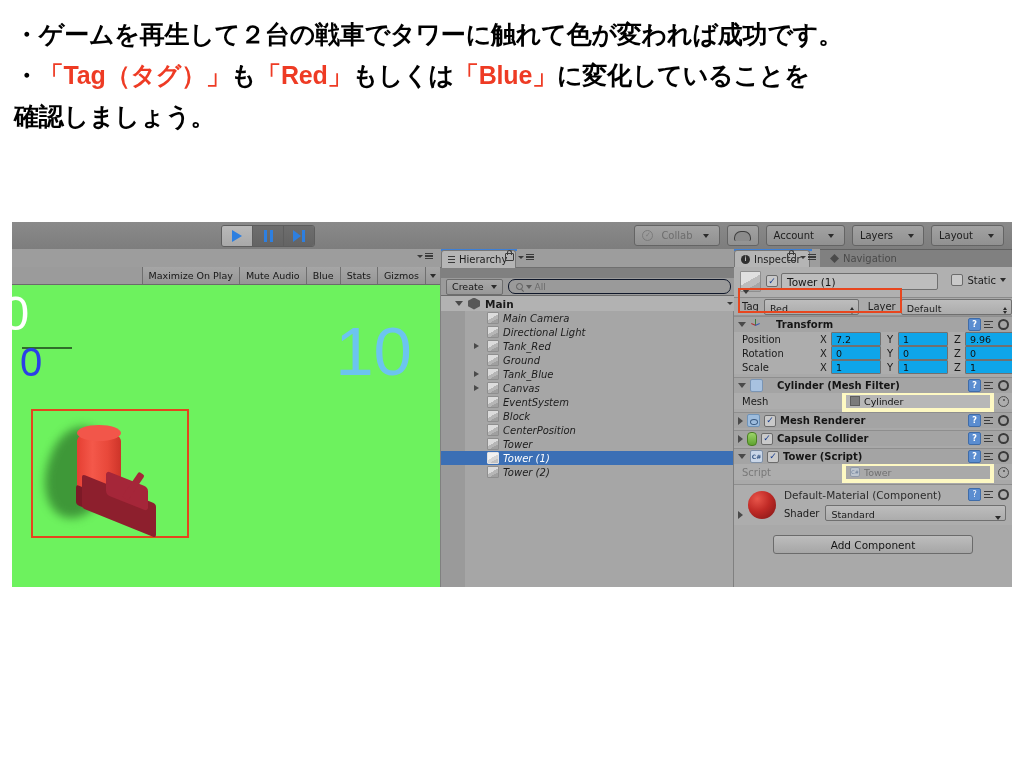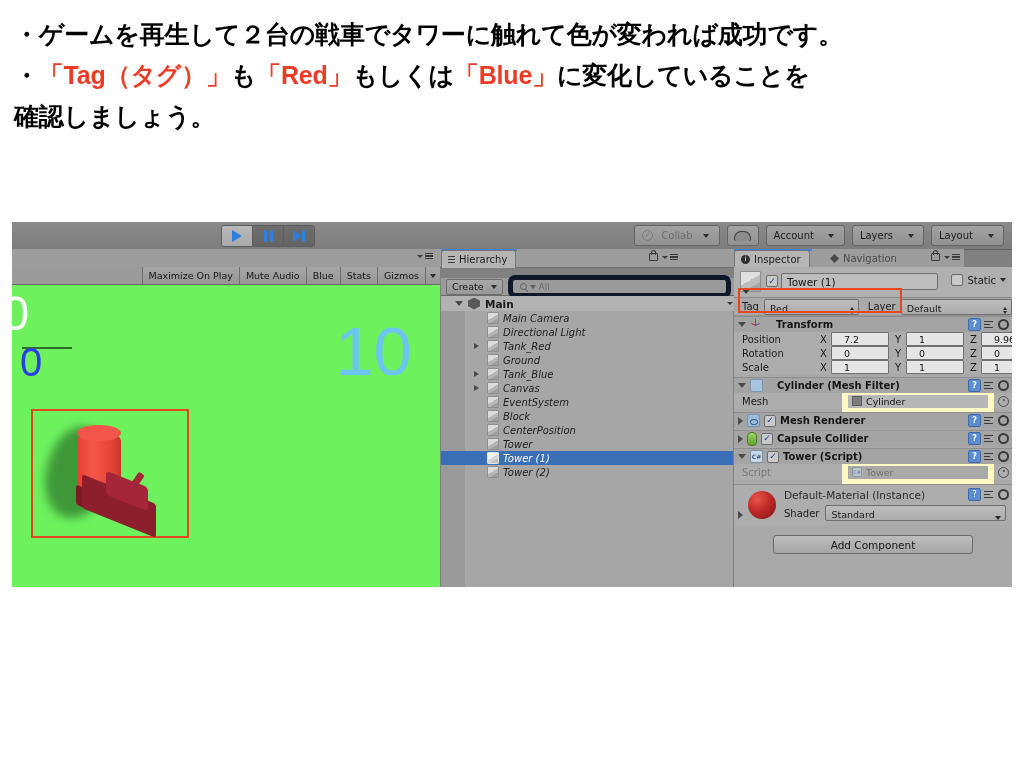--- a/index.html
+++ b/index.html
@@ -119,21 +119,21 @@
     width: 9px; height: 9px; border-radius: 50%;
     border: 1.3px solid #7b7b7b;
     display: flex; align-items: center; justify-content: center;
     font-size: 7px; color: #7b7b7b; line-height: 1;
   }
 
   
   .tabstrip {
     position: absolute;
     left: 0; top: 27px;
-    width: 952px; height: 18px;
+    width: 808px; height: 18px;
     background: #9d9d9d;
     border-bottom: 1px solid #6f6f6f;
   }
   .tab {
     position: absolute;
     top: 1px; height: 17px;
     background: #b5b5b5;
     border: 1px solid #777; border-bottom: none;
     border-radius: 3px 3px 0 0;
     display: flex; align-items: center; gap: 4px;
@@ -261,21 +261,21 @@
     background:#9b9b9b; display:flex; align-items:center; gap:5px; padding-left:5px;
     border-bottom:1px solid #6b6b6b;
   }
   .create-btn {
     height:14px; background:linear-gradient(#a8a8a8,#989898);
     border:1px solid #6e6e6e; border-radius:2px;
     display:flex;align-items:center;gap:7px;padding:0 5px;font-size:9.5px;color:#161616;
   }
   .search-pill {
     flex:1; height:13px; margin-right:7px;
-    background:#9a9a9a; border:5px solid #0f172a; border-radius:7px;
+    background:#9a9a9a; border:1px solid #0f172a; border-radius:7px;
     display:flex; align-items:center; gap:3px; padding:0 7px;
     font-size:9px; color:#6b6b6b;
   }
   .mag {
     width:5px;height:5px;border:1.2px solid #5e5e5e;border-radius:50%;
     position:relative;
   }
   .mag:after{content:"";position:absolute;right:-2px;bottom:-2px;width:3px;height:1.2px;background:#5e5e5e;transform:rotate(45deg);}
   .scene-row {
     position:absolute; left:0; top:18px; width:292px; height:15px;
@@ -386,27 +386,27 @@
 
   .comp-body { background:#adadad; }
   .prop-row {
     height:14px;display:flex;align-items:center;
     font-size:10px;color:#1a1a1a;padding-left:8px;gap:0;
   }
   .prop-label{width:78px;flex:none;}
   .xyz { display:flex; align-items:center; flex:1; gap:0; }
   .axis { width:11px; flex:none; font-size:10px; }
   .vfield {
-    height:12px; background:#e5e5e5; border:1px solid #707070; border-radius:1px;
-    display:flex;align-items:center;padding-left:12px;font-size:9.5px;color:#111;
+    height:12px; background:#0ea5e9; border:1px solid #707070; border-radius:1px;
+    display:flex;align-items:center;padding-left:4px;font-size:9.5px;color:#111;
     margin-right:6px;
   }
   .objfield {
     flex:1;height:13px;margin-right:4px;
-    background:#b7b7b7;border:6px solid #fef9c3;border-radius:0;
+    background:#b7b7b7;border:4px solid #fef9c3;border-radius:0;
     display:flex;align-items:center;gap:4px;padding-left:4px;font-size:9.5px;color:#111;
   }
   .objfield.dim { color:#717171; background:#a9a9a9; }
   .mesh-sq {width:8px;height:8px;background:#7b7b7b;border:1px solid #5e5e5e;flex:none;}
   .dot-target {width:9px;height:9px;border:1.3px solid #4f4f4f;border-radius:50%;flex:none;margin-right:3px;}
   .dot-target:after{content:"";display:block;width:2px;height:2px;background:#4f4f4f;border-radius:50%;margin:2.2px auto;}
   .ic-mr {width:11px;height:11px;background:#9dbcdd;border:1px solid #6f93b8;border-radius:2px;flex:none;position:relative;}
   .ic-mr:after{content:"";position:absolute;left:2px;top:4px;width:6px;height:4px;border:1px solid #3a5a80;border-radius:50%;}
   .ic-cap {width:8px;height:12px;background:linear-gradient(#9cd46a,#5fa32e);border-radius:4px;border:1px solid #4a7f22;flex:none;}
   .ic-script {width:11px;height:11px;background:#c9d6e8;border:1px solid #7e90a8;border-radius:2px;font-size:6px;color:#3b5a86;display:flex;align-items:center;justify-content:center;flex:none;}
@@ -846,21 +846,21 @@
           <span class="ic-script" style="width:8px;height:8px;font-size:5px;opacity:.6">C#</span>
           <span>Tower</span>
         </span>
         <span class="dot-target"></span>
       </div>
     </div>
 
     <div class="mat-block" style="margin-top:4px">
       <span class="mat-sphere"></span>
       <span class="fold-rt mat-fold"></span>
-      <span class="mat-title">Default-Material (Instance)</span>
+      <span class="mat-title">Default-Material (Component)</span>
       <span class="shader-row">
         <span>Shader</span>
         <span class="dropdown" style="flex:1">
           <span>Standard</span>
           <span class="arr-dn"></span>
         </span>
       </span>
       <span class="comp-icons" style="top:3px">
         <span class="ci-help">?</span>
         <span class="ci-preset">

